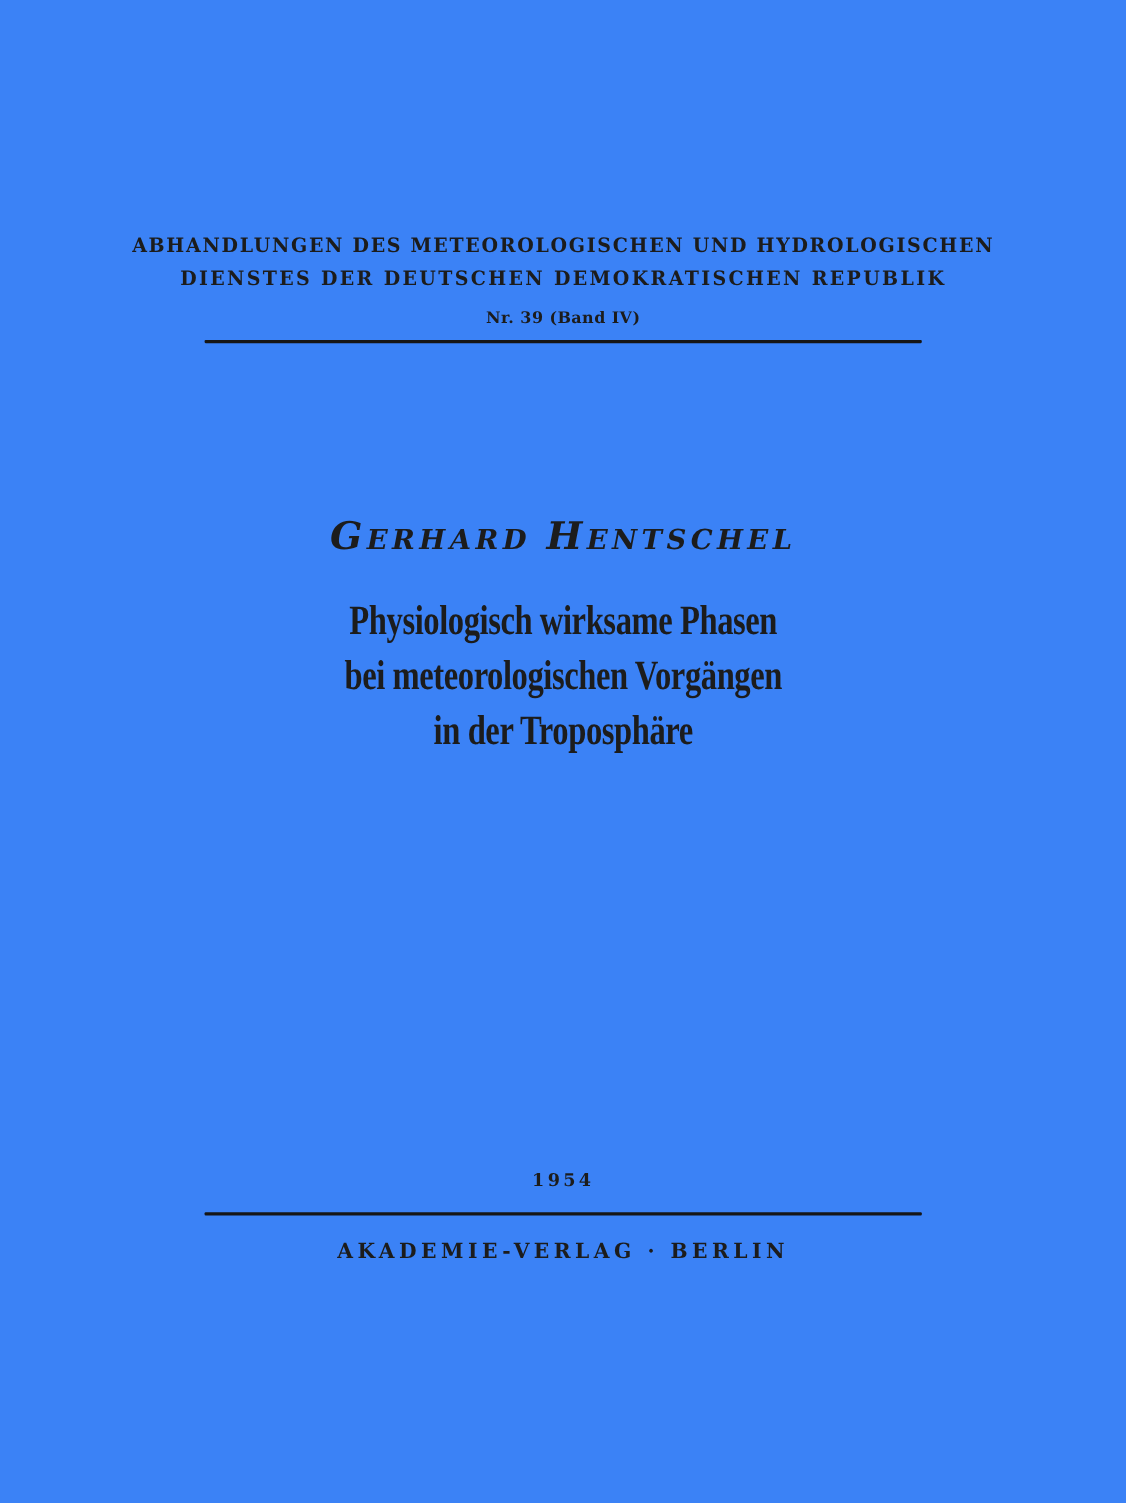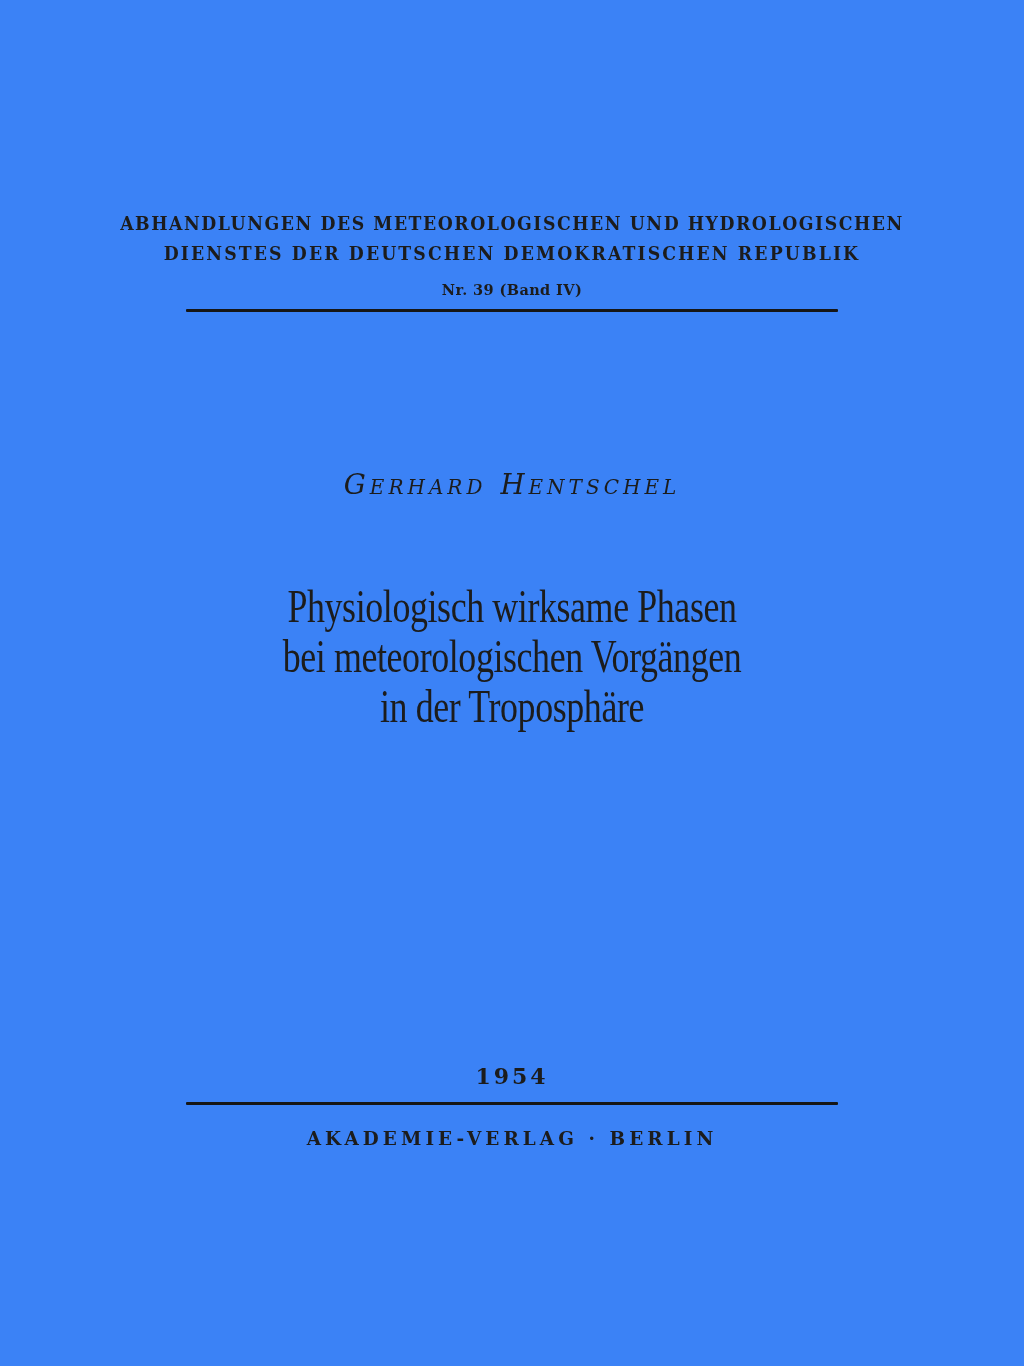--- a/index.html
+++ b/index.html
@@ -55,52 +55,52 @@
     height: 3px;
     background: #161616;
     border-radius: 1px;
   }
   .rule-top { top: 309px; }
   .rule-bottom { top: 1102px; }
 
   
   .author-line {
     top: 468px;
-    font-size: 20px;
+    font-size: 25px;
     font-style: italic;
-    font-weight: 400;
+    font-weight: 700;
     letter-spacing: 4px;
   }
   .author-word {
     display: inline-block;
     font-style: italic;
   }
   .author-word::first-letter {
     font-size: 1.38em;
   }
   .author-word + .author-word { margin-left: 14px; }
 
   
   .main-title {
-    top: 582px;
+    top: 539px;
     line-height: 50px;
-    font-size: 46px;
-    font-weight: 400;
+    font-size: 38px;
+    font-weight: 700;
     font-family: "Liberation Serif", "DejaVu Serif", serif;
   }
   .title-line {
     transform: scaleX(0.78);
     transform-origin: 50% 50%;
     letter-spacing: -0.5px;
   }
 
   
   .imprint-year {
     top: 1063px;
-    font-size: 22px;
+    font-size: 16px;
     letter-spacing: 3px;
     font-weight: 600;
   }
   .imprint-publisher {
     top: 1127px;
     font-size: 19px;
     letter-spacing: 4.2px;
     font-weight: 600;
     transform: scaleX(0.97);
   }

